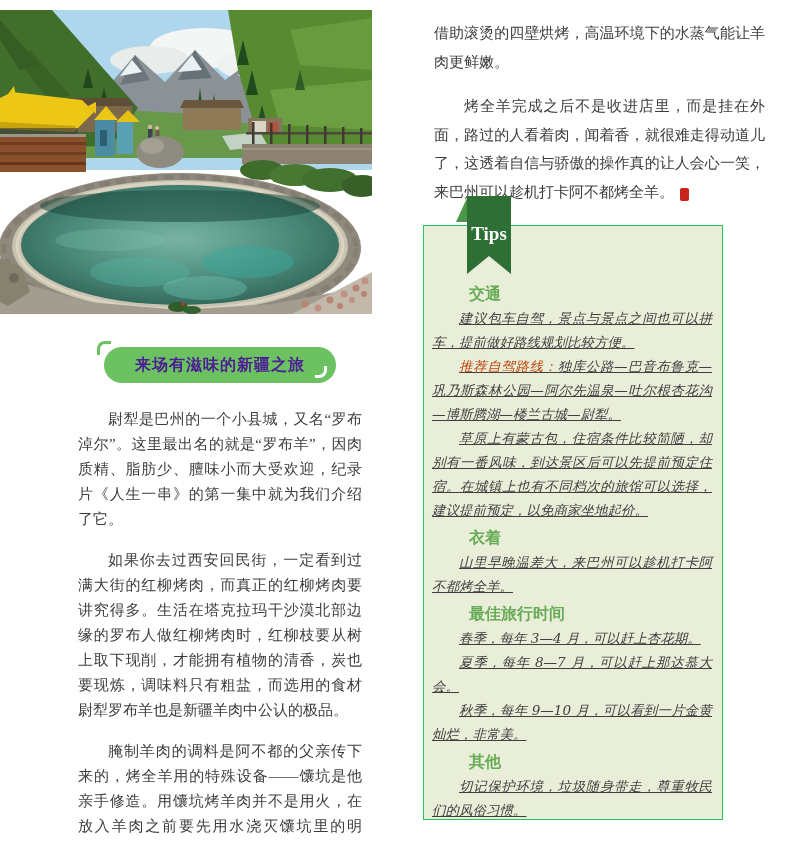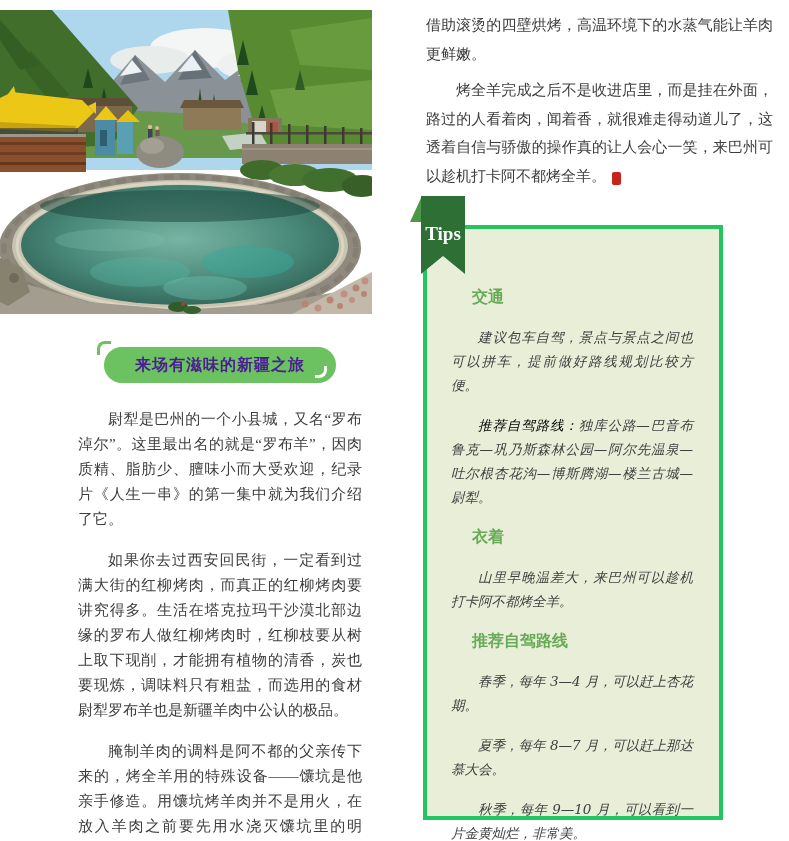--- a/index.html
+++ b/index.html
@@ -35,50 +35,50 @@
     position:absolute; left:62px; top:391px; width:316px;
     font-size:15px; line-height:25px; text-align:justify;
   }
   .left-text p { margin:16px; text-indent:2em; }
 
   
   .right-text {
     position:absolute; left:418px; top:3px; width:363px;
     font-size:15px; line-height:28.5px; text-align:justify;
   }
-  .right-text p { margin:8px; }
+  .right-text p { margin:16px; }
   .right-text p.indent { text-indent:2em; }
   .endmark {
     display:inline-block; width:9px; height:13px; background:#c9241c;
     border-radius:2px; margin-left:6px; color:#ffffff; font-size:10px;
     line-height:13px; text-align:center; font-style:italic;
     vertical-align:-1px; font-family:"Liberation Serif",serif;
   }
 
   
   .tips-box {
     position:absolute; left:423px; top:225px; width:300px; height:595px;
-    box-sizing:border-box; background:#e9eed9; border:4px solid #22c55e;
+    box-sizing:border-box; background:#e9eed9; border:1px solid #22c55e;
   }
   .tips-content {
     position:absolute; left:8px; right:10px; top:52px;
     font-size:13.5px; line-height:24px; text-align:justify;
     font-style:italic; color:#3f3f3f;
     font-family:"DejaVu Serif","Liberation Serif",serif;
   }
   .tips-content h4 {
     margin:4px 0 0 0; padding-left:37px;
     font-family:"Liberation Sans","DejaVu Sans",sans-serif;
     font-style:normal; font-weight:bold; font-size:16px; line-height:24px;
     color:#67ab57;
   }
-  .tips-content p { margin:16px; text-indent:2em; }
-  .route-label { color:#000000; }
-
-  .ribbon { position:absolute; left:408px; top:194px; width:58px; height:88px; }
+  .tips-content p { margin:0; text-indent:2em;text-decoration:underline; }
+  .route-label { color:#c2410c; }
+
+  .ribbon { position:absolute; left:454px; top:194px; width:58px; height:88px; }
   .ribbon svg { display:block; width:100%; height:100%; }
 </style>
 </head>
 <body>
 
 <div class="page">
 
   <div class="photo" title="Hot-spring pool with teal water in a green mountain valley, yellow canopy pavilions on the left, snow-capped peaks and blue sky behind">
     <svg viewBox="0 0 372 304" preserveAspectRatio="none">
       <defs>
@@ -225,25 +225,26 @@
     <p>借助滚烫的四壁烘烤，高温环境下的水蒸气能让羊肉更鲜嫩。</p>
     <p class="indent"><span>烤全羊完成之后不是收进店里，而是挂在外面，路过的人看着肉，闻着香，就很难走得动道儿了，这透着自信与骄傲的操作真的让人会心一笑，来巴州可以趁机打卡阿不都烤全羊。</span><span class="endmark">s</span></p>
   </div>
 
   <div class="tips-box">
     <div class="tips-content">
       <h4>交通</h4>
       <p>建议包车自驾，景点与景点之间也可以拼车，提前做好路线规划比较方便。</p>
       <p><span class="route-label">推荐自驾路线：</span><span>独库公路—巴音布鲁克—巩乃斯森林公园—阿尔先温泉—吐尔根杏花沟—博斯腾湖—楼兰古城—尉犁。</span></p>
 
+      <p>草原上有蒙古包，住宿条件比较简陋，却别有一番风味，到达景区后可以先提前预定住宿。在城镇上也有不同档次的旅馆可以选择，建议提前预定，以免商家坐地起价。</p>
 
       <h4>衣着</h4>
       <p>山里早晚温差大，来巴州可以趁机打卡阿不都烤全羊。</p>
 
-      <h4>推荐自驾路线</h4>
+      <h4>最佳旅行时间</h4>
       <p>春季，每年 3—4 月，可以赶上杏花期。</p>
       <p>夏季，每年 8—7 月，可以赶上那达慕大会。</p>
       <p>秋季，每年 9—10 月，可以看到一片金黄灿烂，非常美。</p>
 
       <h4>其他</h4>
       <p>切记保护环境，垃圾随身带走，尊重牧民们的风俗习惯。</p>
     </div>
   </div>
 
   <div class="ribbon">

